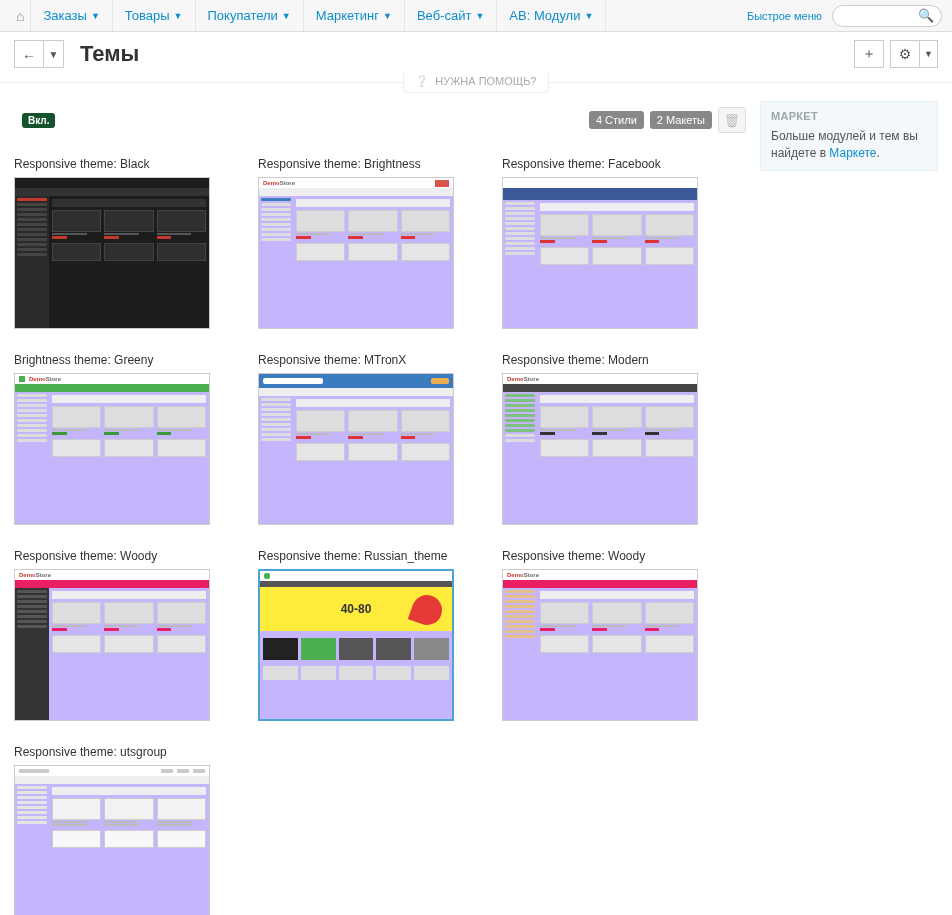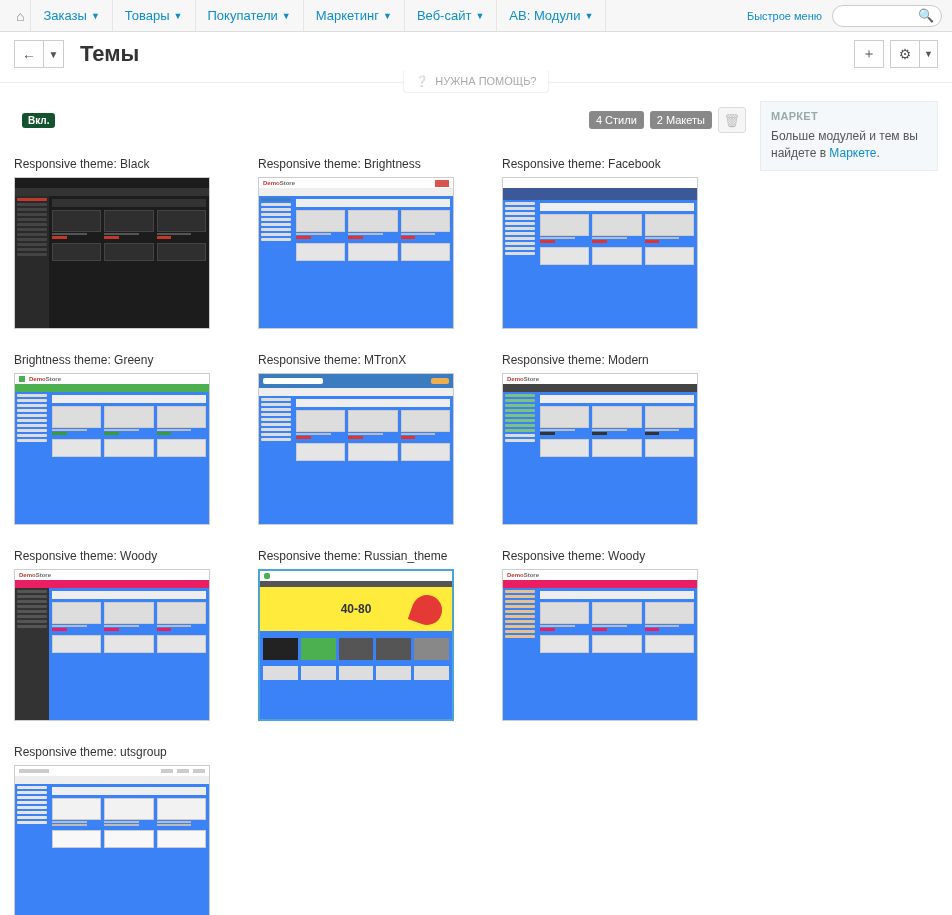--- a/index.html
+++ b/index.html
@@ -80,21 +80,21 @@
   .th-black .pv-side { background: #2a2a2a; }
   .th-black .pv-side .bar { background: #444; }
   .th-black .side-red { background: #c0392b !important; }
   .th-black .pv-main { background: #1c1c1c; }
   .th-black .pv-head { background: #333; }
   .th-black .pv-prod .img { background: #2f2f2f; border-color: #444; }
   .th-black .pv-prod .txt { background: #555; }
   .th-black .pv-prod .price { background: #c0392b; }
   .th-black .pv-tv { background: #2f2f2f; border-color: #444; }
 
-  .th-white { background: #3b82f6; }
+  .th-white { background: #c4b5fd; }
   .th-white .pv-top { background: #fff; color: #555; }
   .th-white .pv-menu { background: #eee; }
   .th-white .pv-side .bar { background: #ddd; }
   .th-white .pv-head { background: #eee; }
   .th-white .blue-side .bar:first-child { background: #3b7cc0; }
   .th-white .price-red { background: #d33; }
   .th-white .price-green { background: #3a9a3a; }
   .th-white .price-pink { background: #e91e63; }
 
   .pv-fb .pv-menu { background: #3b5998; height: 12px; }

